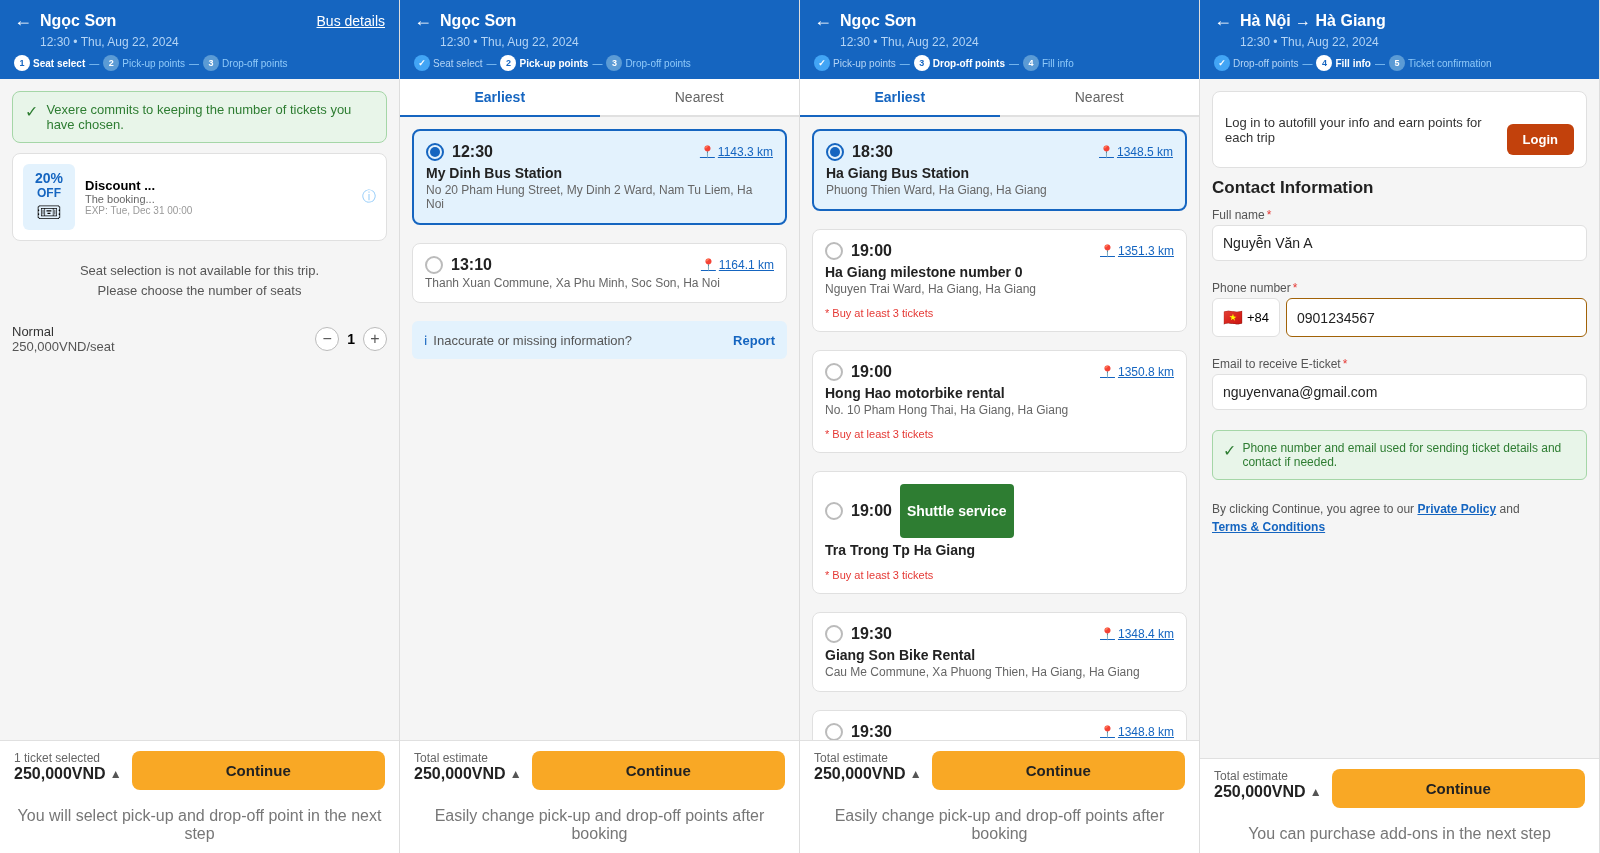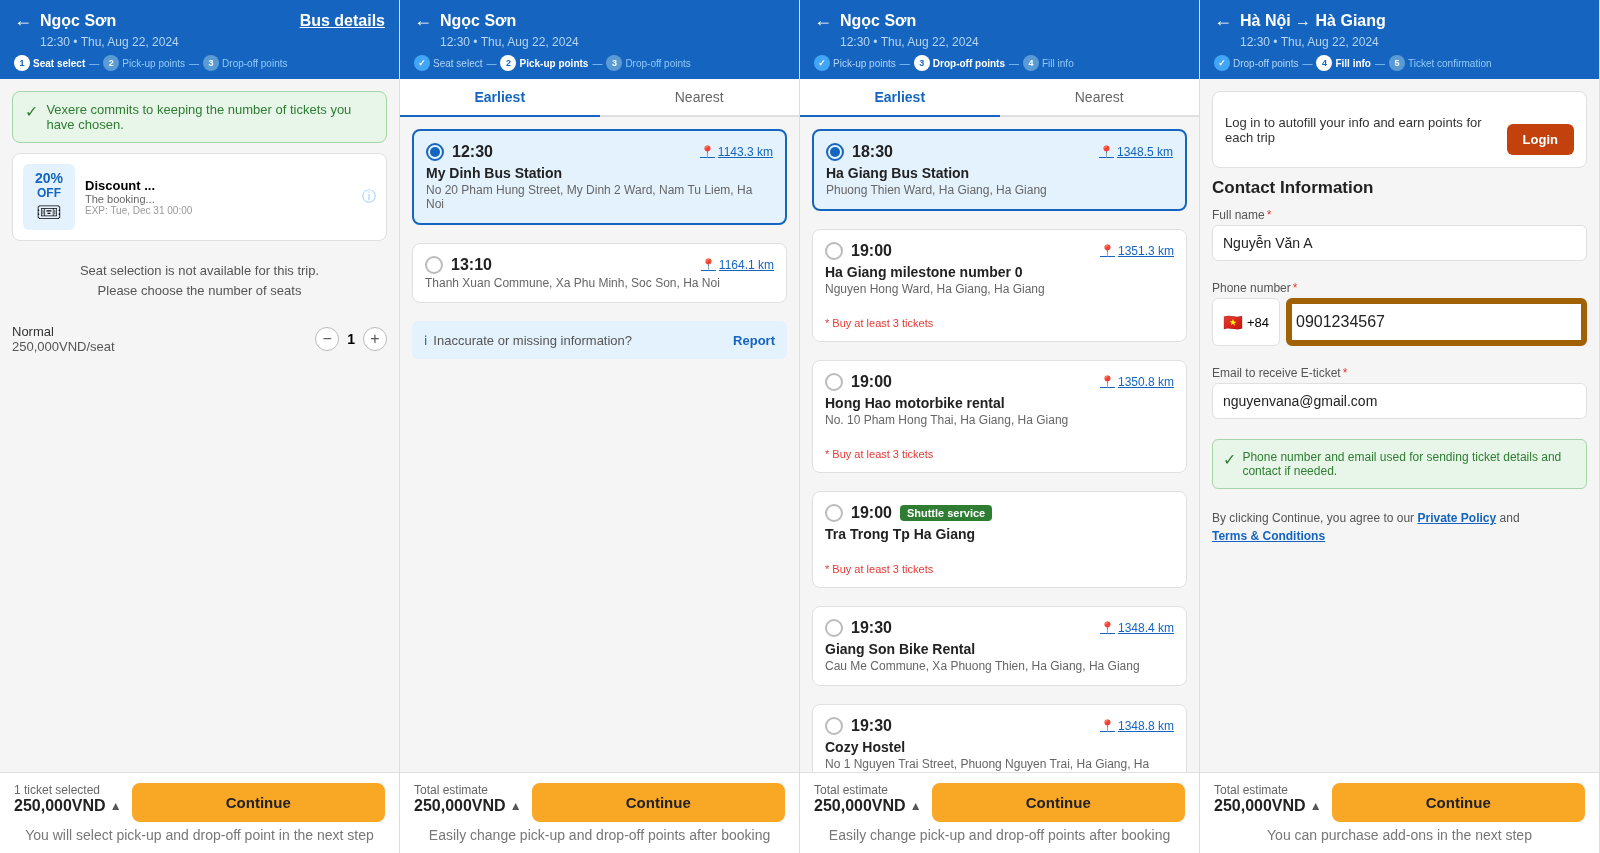--- a/index.html
+++ b/index.html
@@ -38,22 +38,22 @@
       font-weight: 700;
       color: white;
     }
     .header-subtitle {
       font-size: 12px;
       color: #b3d4f5;
       margin-left: 26px;
     }
     .header-link {
       color: white;
-      font-size: 16px;
-      font-weight: 700;
+      font-size: 14px;
+      font-weight: 400;
       text-decoration: underline;
       margin-left: auto;
     }
     .header-steps {
       display: flex;
       align-items: center;
       gap: 4px;
       margin-top: 6px;
       margin-left: 0;
       flex-wrap: wrap;
@@ -200,28 +200,28 @@
       border: 2px solid #1565c0;
       display: flex; align-items: center; justify-content: center;
       flex-shrink: 0;
     }
     .radio-inner { width: 10px; height: 10px; border-radius: 50%; background: #1565c0; }
     .radio-empty { width: 18px; height: 18px; border-radius: 50%; border: 2px solid #bbb; flex-shrink: 0; }
     .loc-time { font-size: 16px; font-weight: 700; color: #222; }
     .loc-dist { font-size: 12px; color: #1565c0; text-decoration: underline; margin-left: auto; display: flex; align-items: center; gap: 3px; }
     .loc-name { font-size: 14px; font-weight: 600; color: #222; margin-top: 4px; }
     .loc-addr { font-size: 12px; color: #666; margin-top: 2px; }
-    .loc-min { font-size: 11px; color: #e53935; margin-top: 21px; }
+    .loc-min { font-size: 11px; color: #e53935; margin-top: 11px; }
     .shuttle-badge {
       display: inline-block;
       background: #2e7d32;
       color: white;
-      font-size: 11px;
+      font-size: 14px;
       font-weight: 600;
-      padding: 2px 7px;
+      padding: 19px 7px;
       border-radius: 4px;
       margin-right: 6px;
     }
 
     .report-bar {
       background: #e3f2fd;
       border-radius: 6px;
       padding: 10px 12px;
       display: flex;
       align-items: center;
@@ -247,21 +247,21 @@
       color: #222;
       font-weight: 700;
       font-size: 15px;
       border: none;
       border-radius: 8px;
       padding: 11px 0;
       width: 100%;
       cursor: pointer;
       flex: 1;
     }
-    .footer-note { font-size: 14px; color: #777; text-align: center; margin-top: 5px; }
+    .footer-note { font-size: 16px; color: #777; text-align: center; margin-top: 17px; }
 
     .footer-row { display: flex; align-items: flex-start; gap: 10px; }
 
     
     .login-row {
       background: white;
       border: 1px solid #e0e0e0;
       border-radius: 8px;
       padding: 12px;
       display: flex;
@@ -303,24 +303,24 @@
       font-size: 13px;
       display: flex;
       align-items: center;
       gap: 4px;
       background: white;
       flex-shrink: 0;
     }
     .flag { font-size: 16px; }
     .phone-number-input {
       flex: 1;
-      border: 6px solid #a16207;
+      border: 1px solid #a16207;
       border-radius: 6px;
-      padding: 9px 4px;
-      font-size: 16px;
+      padding: 9px 10px;
+      font-size: 14px;
       color: #222;
     }
     .info-notice {
       background: #e8f5e9;
       border: 1px solid #a5d6a7;
       border-radius: 6px;
       padding: 10px;
       display: flex;
       align-items: flex-start;
       gap: 6px;
@@ -534,21 +534,21 @@
 
     <div class="location-card">
       <div class="location-header">
         <div class="radio-empty"></div>
         <span class="loc-time">19:00</span>
         <span class="loc-dist">
           <span>📍</span>1351.3 km
         </span>
       </div>
       <div class="loc-name">Ha Giang milestone number 0</div>
-      <div class="loc-addr">Nguyen Hong Ward, Ha Giang, Ha Giang</div>
+      <div class="loc-addr">Nguyen Trai Ward, Ha Giang, Ha Giang</div>
       <div class="loc-min">* Buy at least 3 tickets</div>
     </div>
 
     <div class="location-card">
       <div class="location-header">
         <div class="radio-empty"></div>
         <span class="loc-time">19:00</span>
         <span class="loc-dist">
           <span>📍</span>1350.8 km
         </span>

